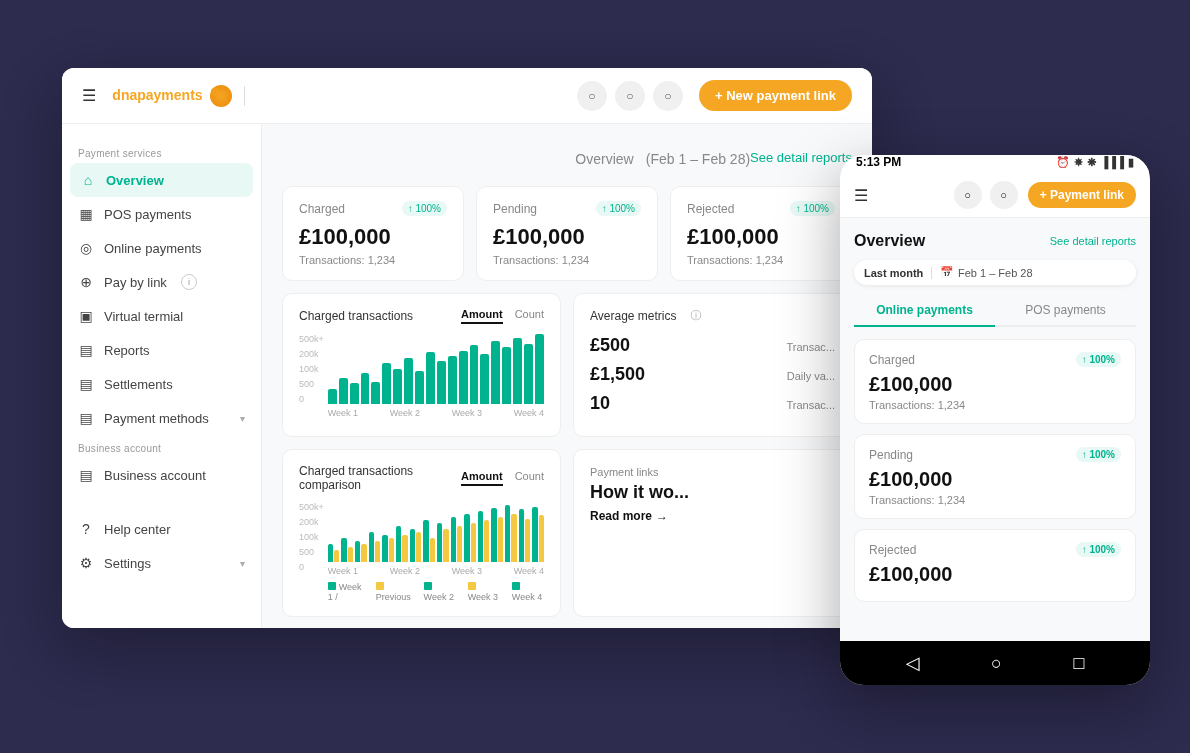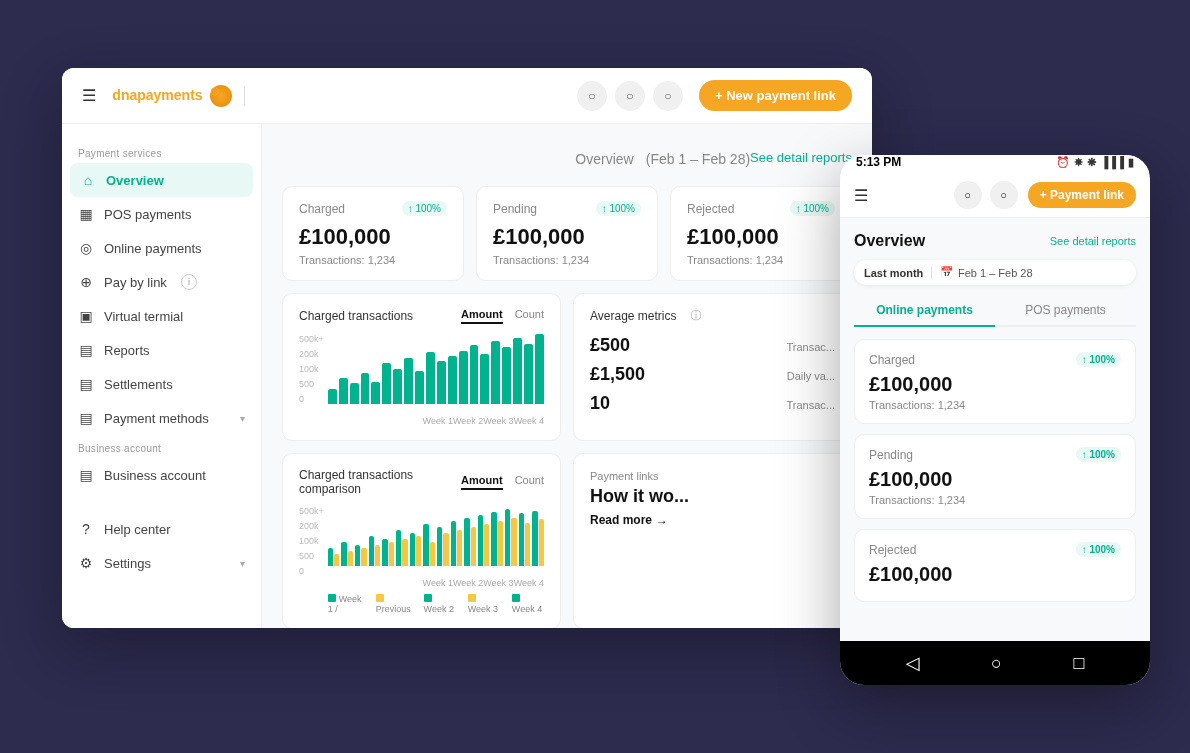--- a/index.html
+++ b/index.html
@@ -264,22 +264,22 @@
       padding-bottom: 0;
     }
     .bar {
       flex: 1;
       background: #00b38f;
       border-radius: 2px 2px 0 0;
       min-width: 4px;
     }
     .bar-chart-x-labels {
       display: flex;
-      justify-content: flex-end;
-      margin-top: 12px;
+      justify-content: space-between;
+      margin-top: 4px;
     }
     .bar-x-label { font-size: 9px; color: #aaa; }
     .y-labels-container {
       display: flex;
       flex-direction: column;
       justify-content: space-between;
       font-size: 9px;
       color: #bbb;
       height: 70px;
       margin-right: 4px;

